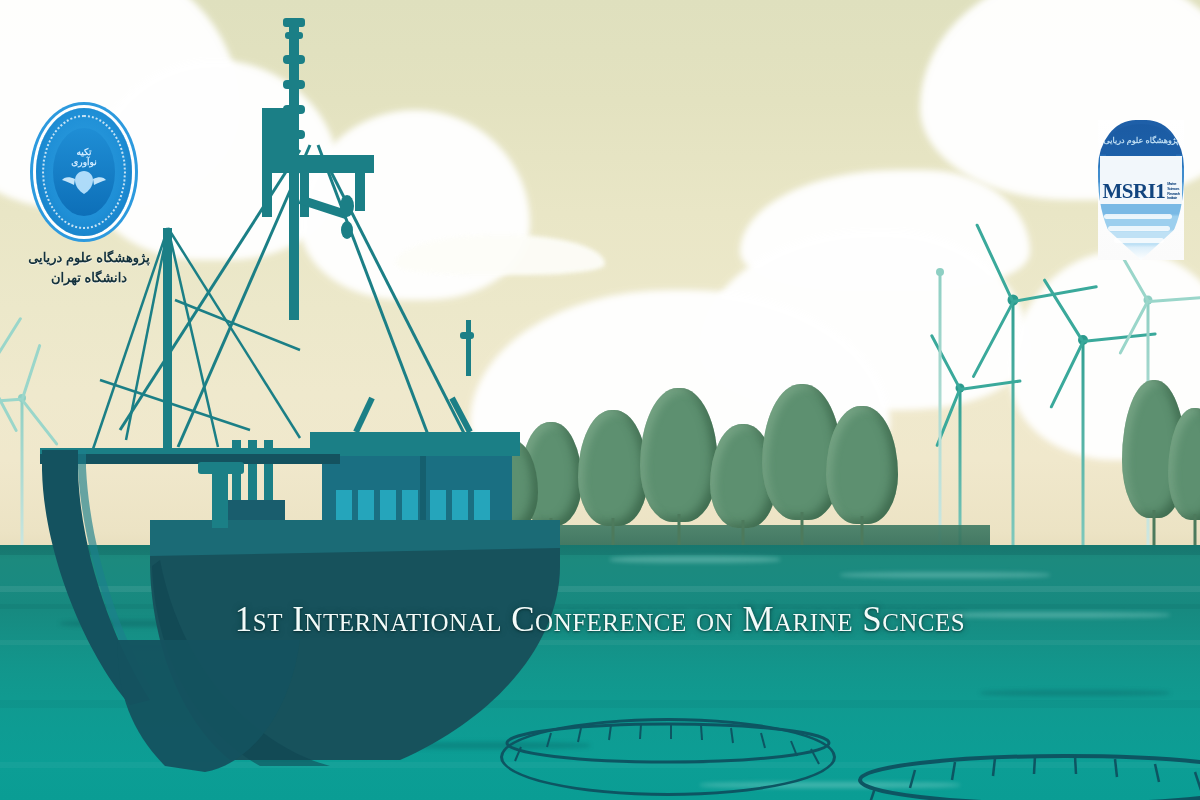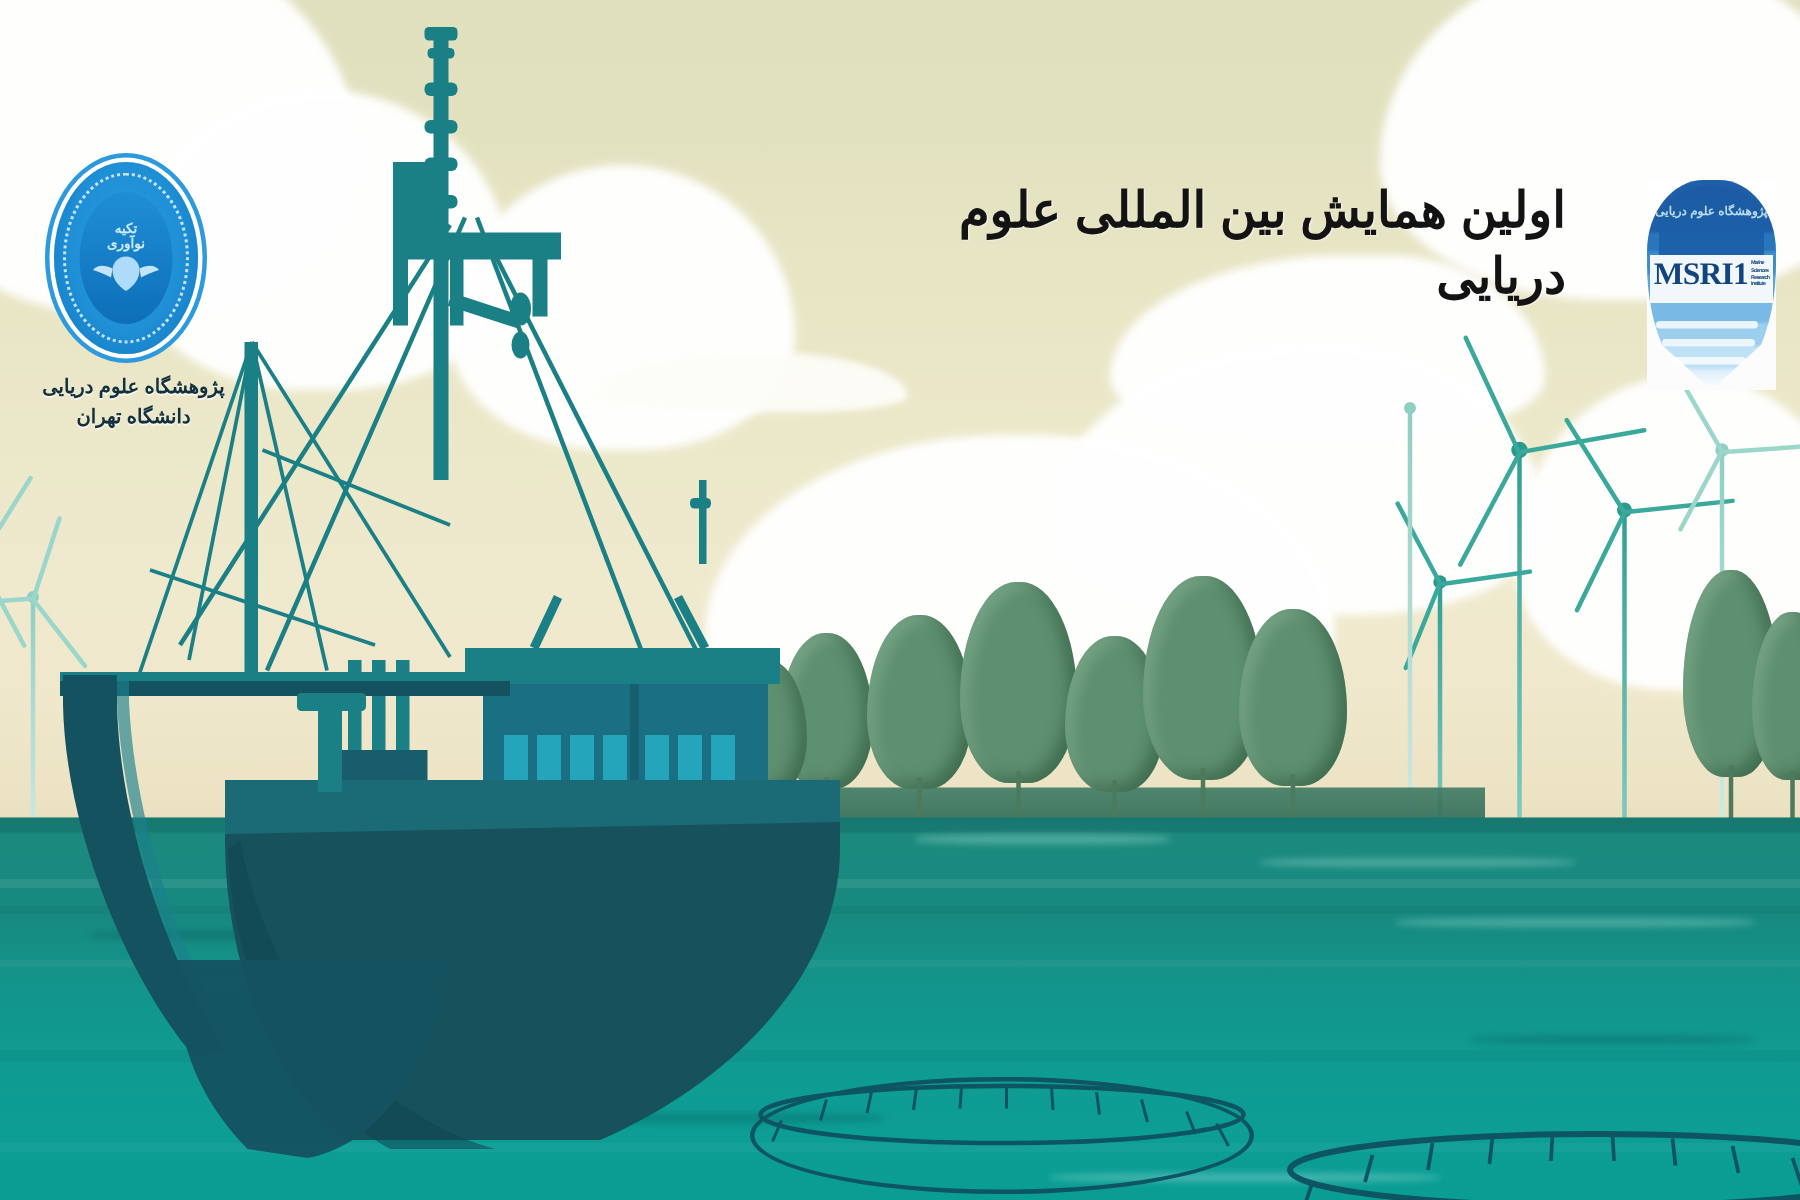--- a/index.html
+++ b/index.html
@@ -154,23 +154,23 @@
         #ddeffa 91%, #ffffff 100%);
     border-radius:44% 44% 50% 50% / 34% 34% 60% 60%;
     clip-path:polygon(0 0,100% 0,100% 72%,50% 100%,0 72%);
   }
   .msri-dome{
     position:absolute;left:8px;top:4px;width:70px;height:46px;
     border-radius:50% 50% 0 0;
     background:linear-gradient(to bottom,#1b5ba3,#1d62ab);
   }
   .msri-band{
-    position:absolute;left:2px;top:50px;width:82px;height:32px;
+    position:absolute;left:2px;top:36px;width:82px;height:48px;
     background:#f2f7fb;
-    display:flex;align-items:flex-start;justify-content:center;
+    display:flex;align-items:flex-end;justify-content:center;
   }
   .msri-text{
     font-family:"Liberation Serif", serif;
     font-weight:bold;color:#12457f;font-size:21px;letter-spacing:-.5px;
     display:flex;align-items:center;
   }
   .msri-sub{
     font-family:"Liberation Sans", sans-serif;
     font-size:3.6px;line-height:1.35;color:#12457f;
     margin-left:2px;text-align:left;font-weight:bold;
@@ -491,16 +491,16 @@
           <span style="display:block">Research</span>
           <span style="display:block">Institute</span>
         </span>
       </div>
     </div>
     <div class="msri-wave" style="top:94px;width:68px;"></div>
     <div class="msri-wave" style="top:106px;width:62px;left:10px;"></div>
     <div class="msri-wave" style="top:118px;width:50px;left:16px;"></div>
   </div>
 
-  <div class="fa-title">اولین همایش بین المللی علوم دریایی</div>
-
+
+  <div class="en-title">1st International Conference on Marine Scnces</div>
 
 </div>
 
 </body></html>

